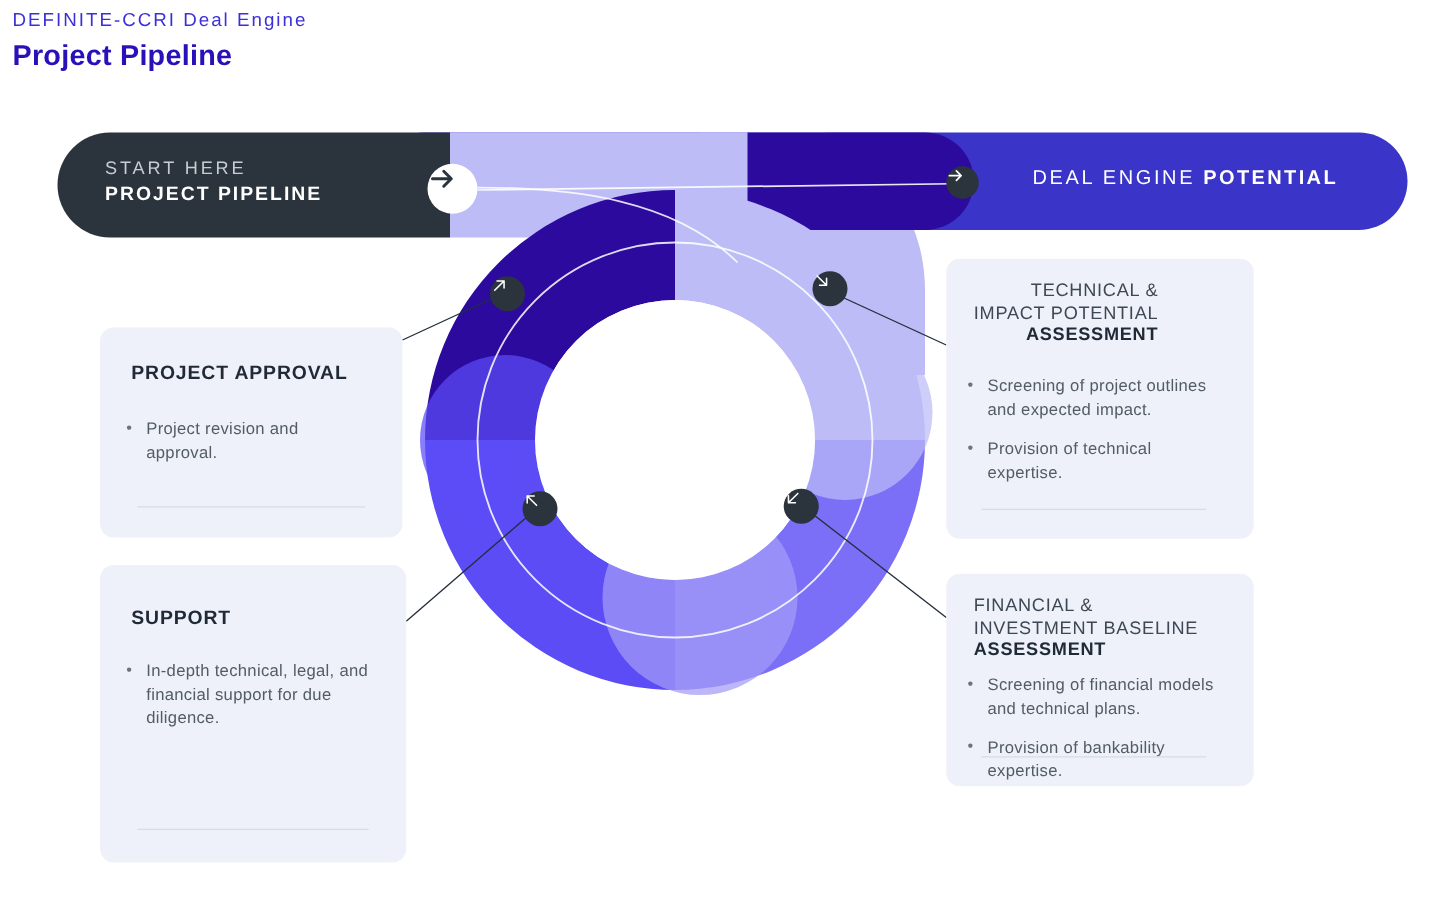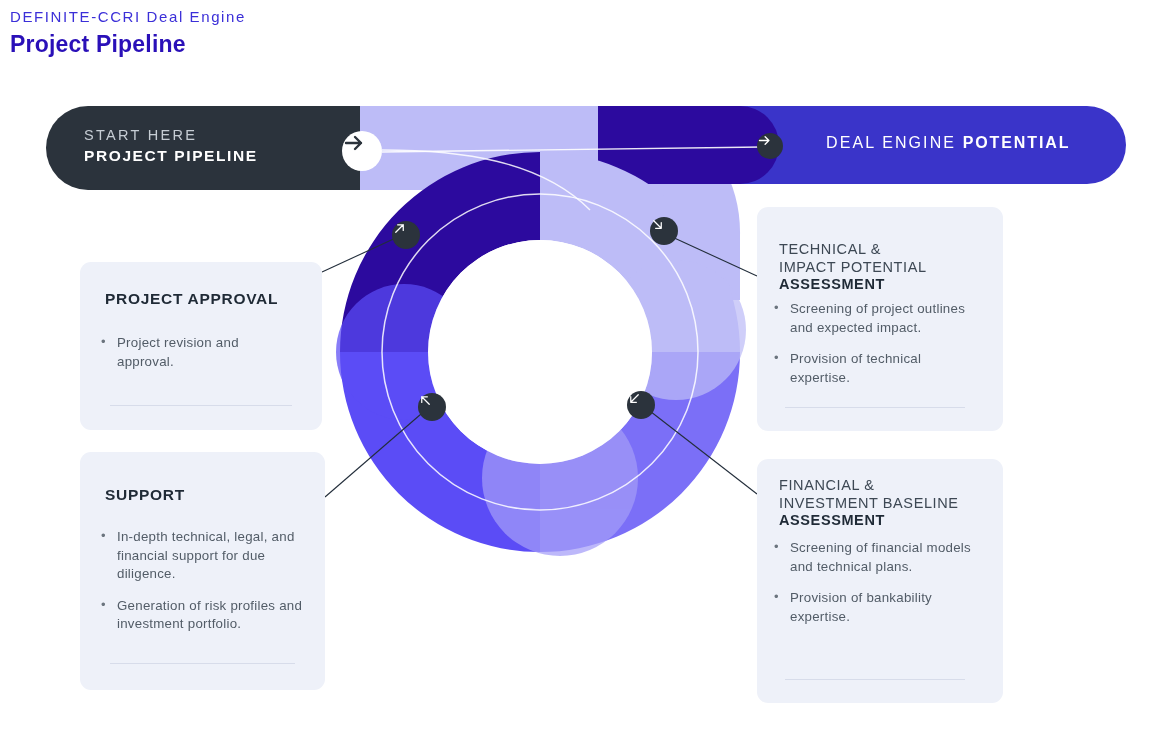--- a/index.html
+++ b/index.html
@@ -159,25 +159,25 @@
   #card-approval .card-title-strong { position: absolute; left: 25px; top: 28px; }
   #card-approval .bullets { position: absolute; left: 18px; top: 72px; width: 200px; }
   #card-approval .card-rule { left: 30px; right: 30px; bottom: 24px; }
 
   #card-support { left: 80px;  top: 452px; width: 245px; height: 238px; }
   #card-support .card-title-strong { position: absolute; left: 25px; top: 34px; }
   #card-support .bullets { position: absolute; left: 18px; top: 76px; width: 214px; }
   #card-support .card-rule { left: 30px; right: 30px; bottom: 26px; }
 
   #card-technical { left: 757px; top: 207px; width: 246px; height: 224px; }
-  #card-technical .card-title { position: absolute; left: 22px; top: 34px; }
+  #card-technical .card-title { position: absolute; left: 22px; top: 18px; text-align: right; }
   #card-technical .bullets { position: absolute; left: 14px; top: 81px; width: 205px; margin-top: 12px; }
   #card-technical .card-rule { left: 28px; right: 38px; bottom: 23px; }
 
-  #card-financial { left: 757px; top: 459px; width: 246px; height: 244px; }
+  #card-financial { left: 757px; top: 459px; width: 246px; height: 170px; }
   #card-financial .card-title { position: absolute; left: 22px; top: 18px; }
   #card-financial .bullets { position: absolute; left: 14px; top: 80px; width: 210px; }
   #card-financial .card-rule { left: 28px; right: 38px; bottom: 23px; }
 
   
   .node {
     position: absolute;
     width: 28px;
     height: 28px;
     border-radius: 50%;
@@ -366,21 +366,20 @@
     <ul class="bullets">
       <li>Project revision and approval.</li>
     </ul>
     <div class="card-rule"></div>
   </div>
 
   <div class="card" id="card-support">
     <div class="card-title-strong">SUPPORT</div>
     <ul class="bullets">
       <li>In-depth technical, legal, and financial support for due diligence.</li>
-      <li>Generation of risk profiles and investment portfolio.</li>
     </ul>
     <div class="card-rule"></div>
   </div>
 
   <div class="card" id="card-technical">
     <div class="card-title">
       <span class="thin">TECHNICAL &amp;</span>
       <span class="thin">IMPACT POTENTIAL</span>
       <span class="bold">ASSESSMENT</span>
     </div>

